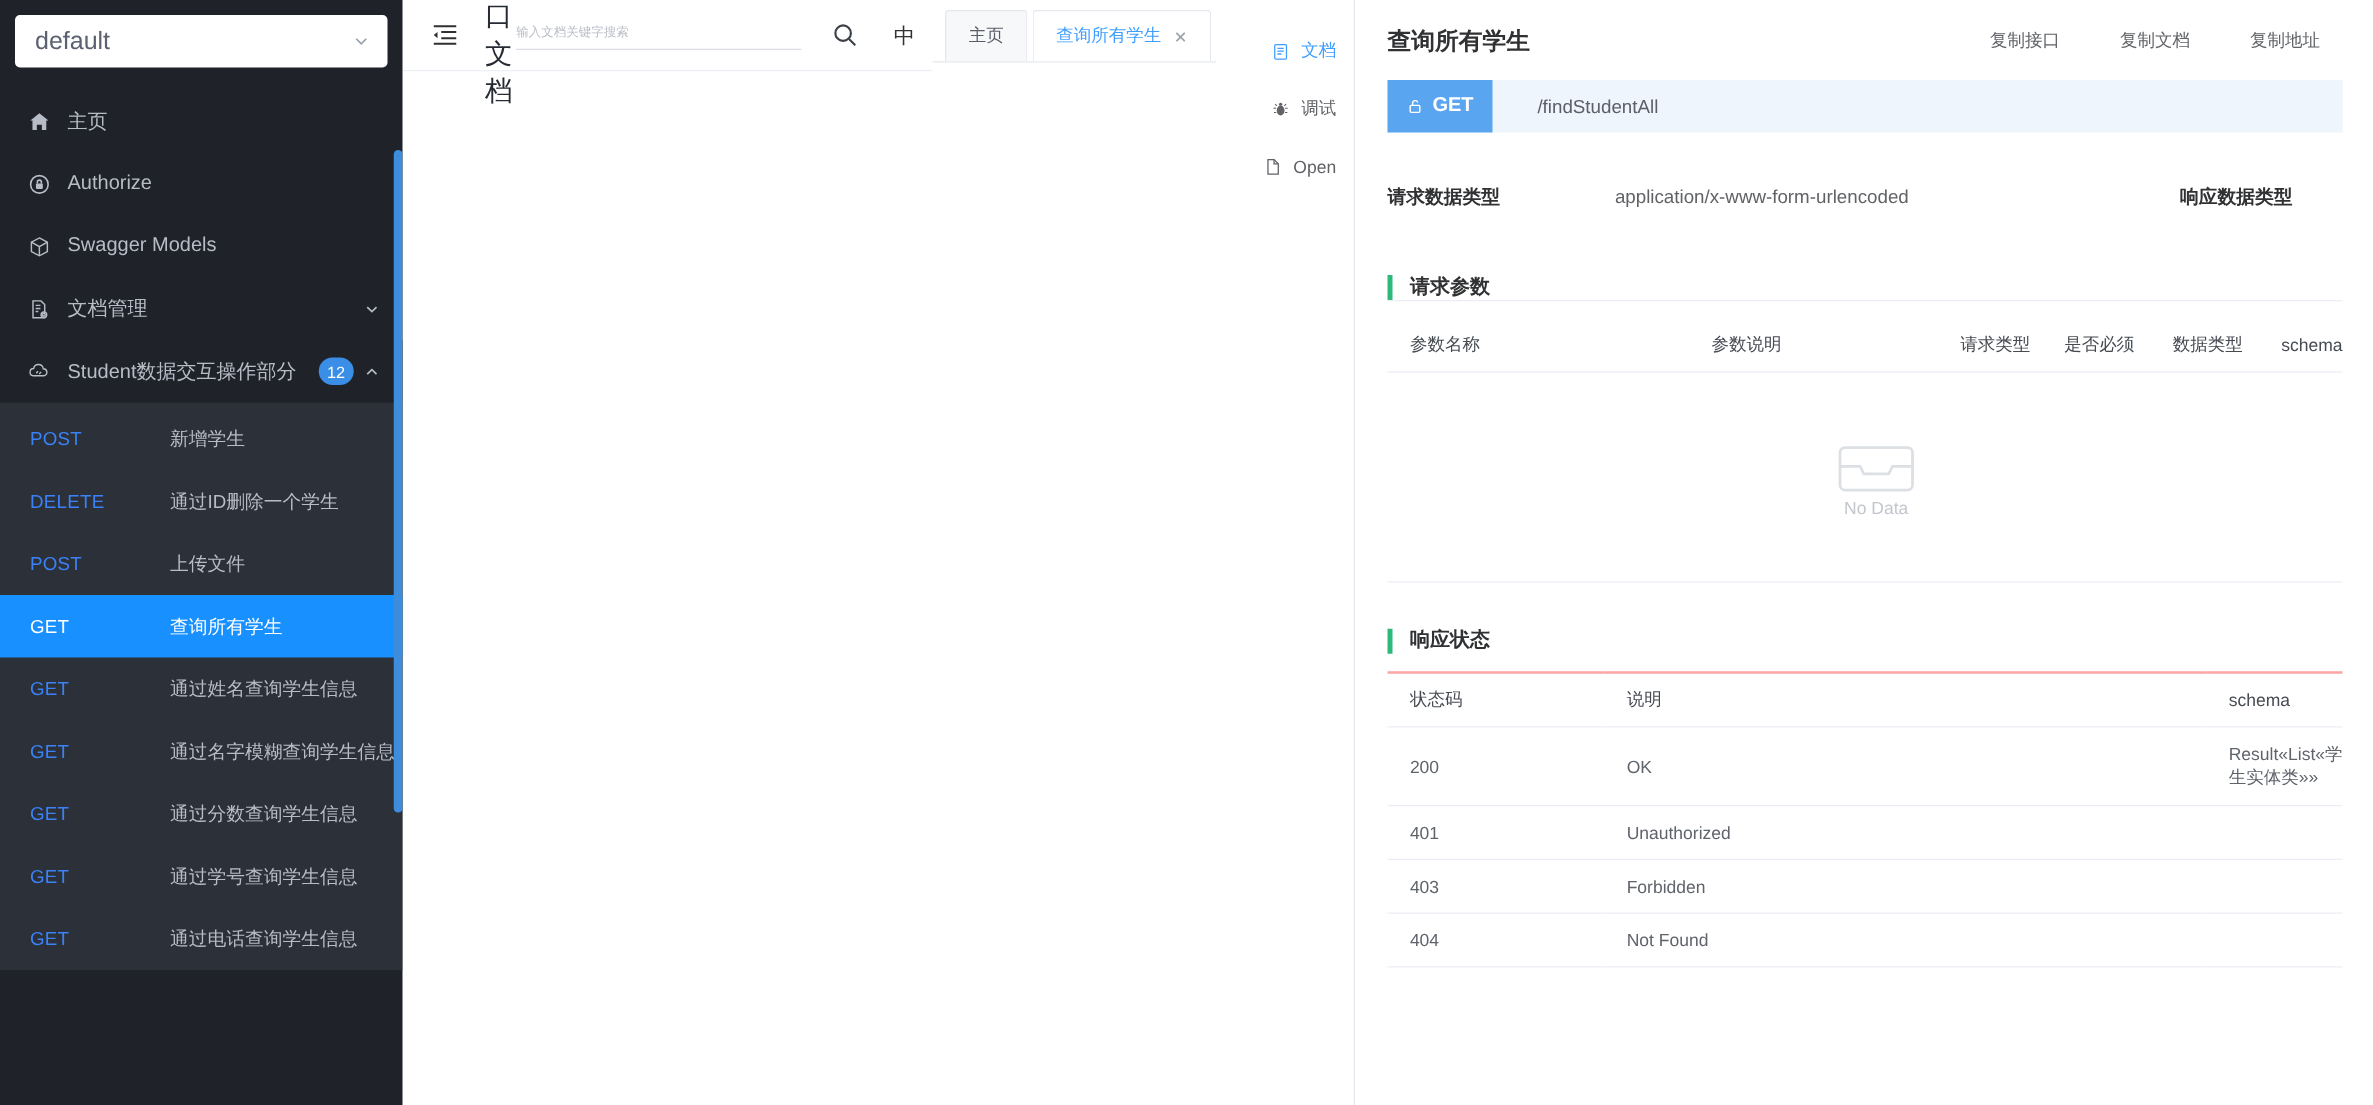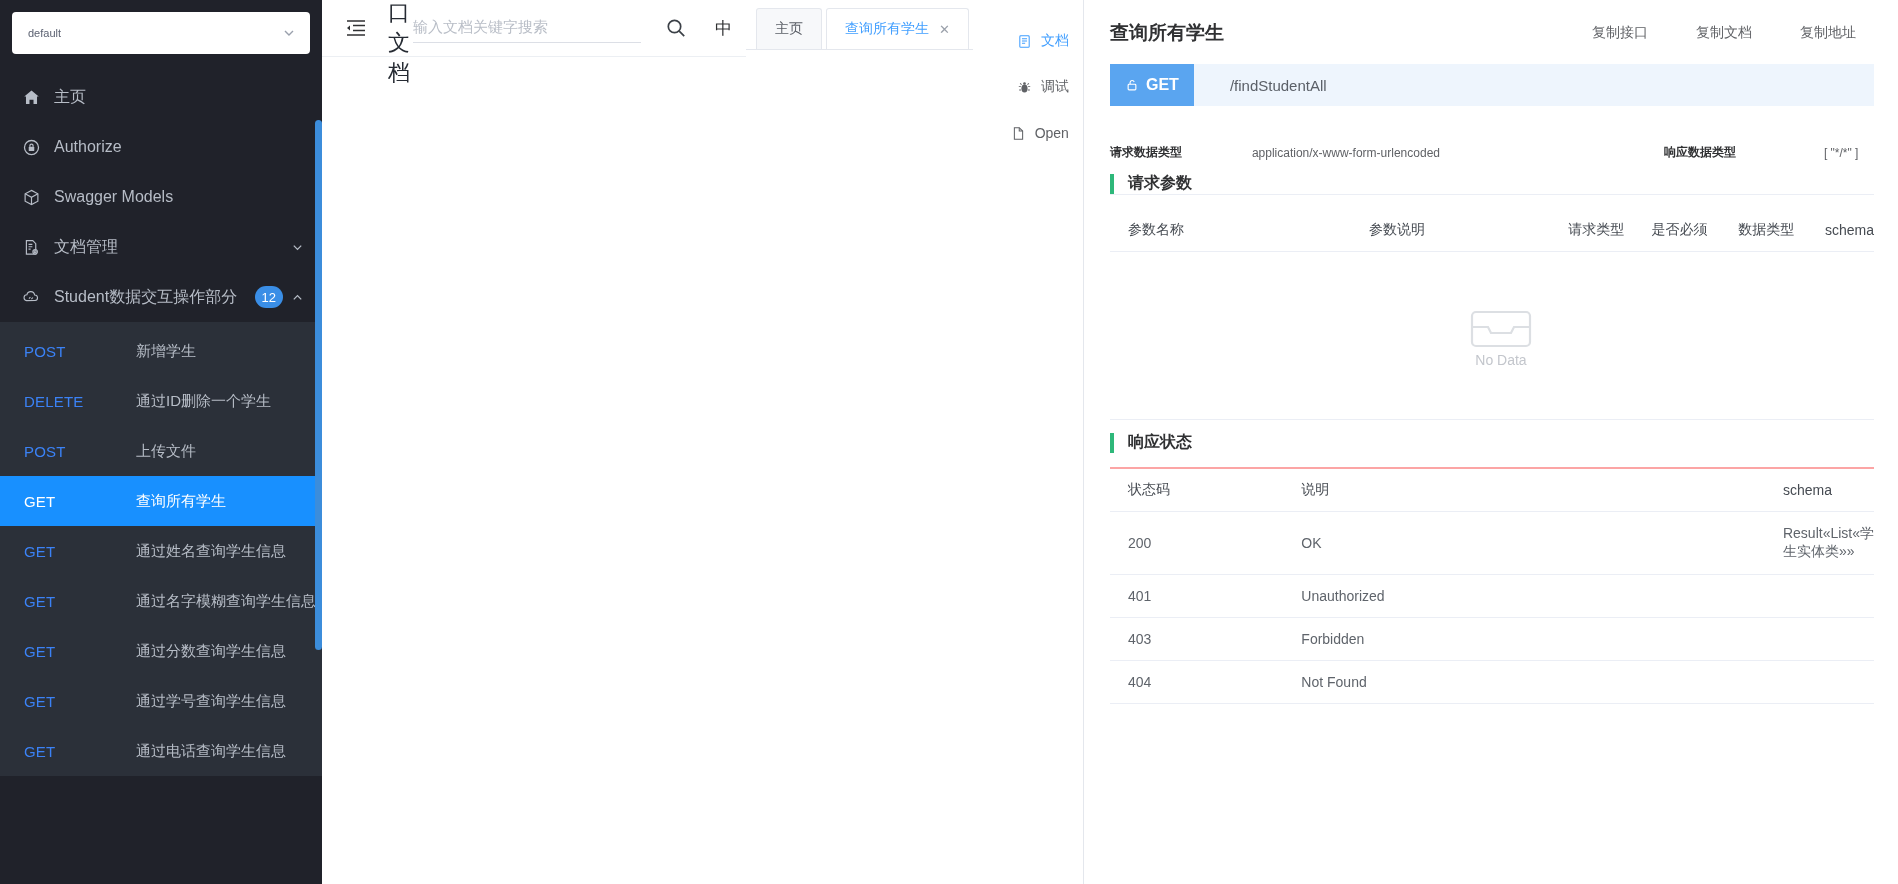--- a/index.html
+++ b/index.html
@@ -19,21 +19,21 @@
     background: #20222a;
     flex: 0 0 322px;
     position: relative;
     overflow: hidden;
   }
   .select-wrap { padding: 12px 12px 0 12px; }
   .select-box {
     height: 42px; background: #fff; border-radius: 4px;
     display: flex; align-items: center; justify-content: space-between;
     padding: 0 14px 0 16px;
-    font-size: 11px; color: #5b6171; gap: 44px;
+    font-size: 20px; color: #5b6171; gap: 44px;
   }
   .select-box .chev { color: #9aa0ac; font-size: 13px; }
   .chev svg { display:block; }
 
   .menu { margin-top: 18px; }
   .menu-item {
     height: 50px;
     display: flex; align-items: center;
     padding: 0 18px 0 20px;
     color: #b7bdc7;
@@ -88,21 +88,21 @@
     display: flex; align-items: center;
     border-bottom: 1px solid #eceff3;
     padding: 0 0 0 22px;
     background: #fff;
   }
   .collapse-icon { width: 26px; height: 26px; color: #303133; display:flex; align-items:center; justify-content:center; cursor:pointer; }
   .top-title { font-size: 22px; color: #262b33; margin-left: 20px; letter-spacing: 1px; }
   .top-right { margin-left: auto; display: flex; align-items: center; padding-right: 8px; }
   .search-field {
     width: 228px; border: none; border-bottom: 1px solid #dcdfe6;
-    font-size: 15px; color: #606266; outline: none; padding: 4px 0 7px 0;
+    font-size: 10px; color: #606266; outline: none; padding: 4px 0 7px 0;
     background: transparent; font-family: inherit;
   }
   .search-field::placeholder { color: #b9bec7; }
   .search-icon { margin-left: 22px; width: 26px; height: 26px; color: #3b4047; display:flex; align-items:center; justify-content:center; cursor:pointer; }
   .lang-btn { margin-left: 26px; font-size: 17px; color: #303133; cursor: pointer; padding-right: 6px; }
 
   .tabbar {
     height: 50px; flex: 0 0 50px;
     display: flex; align-items: flex-end;
     background: #fff;
@@ -151,29 +151,29 @@
     display: flex; align-items: center;
   }
   .method-badge {
     width: 84px; height: 42px; background: #5aa5f0; color:#fff;
     display: flex; align-items: center; justify-content: center; gap: 7px;
     font-size: 16px; font-weight: bold;
   }
   .method-badge .lock { display: flex; align-items: center; }
   .url-path { margin-left: 36px; font-size: 15px; color: #5b6068; }
 
-  .types-row { margin-top: 38px; display: flex; align-items: center; font-size: 12px; }
+  .types-row { margin-top: 26px; display: flex; align-items: center; font-size: 15px; gap: 40px; }
   .tl { font-weight: bold; color: #303133; }
   .tv { color: #606266; }
   .types-row .c1 { width: 142px; flex: 0 0 142px; }
   .types-row .c2 { flex: 0 0 412px; }
   .types-row .c3 { width: 160px; flex: 0 0 160px; }
 
   .section-title {
-    margin-top: 12px;
+    margin-top: 36px;
     display: flex; align-items: center;
     font-size: 16px; font-weight: bold; color: #303133;
   }
   .section-title::before {
     content: ""; display: block; width: 4px; height: 20px;
     background: #2eb87a; margin-right: 14px;
   }
 
   table.dtable { width: 100%; border-collapse: collapse; margin-top: 14px; }
   table.dtable th {

